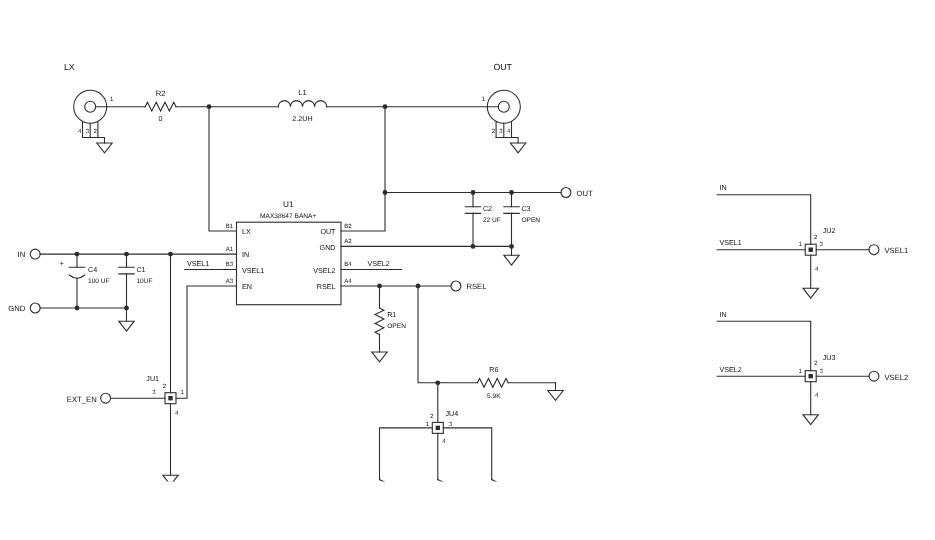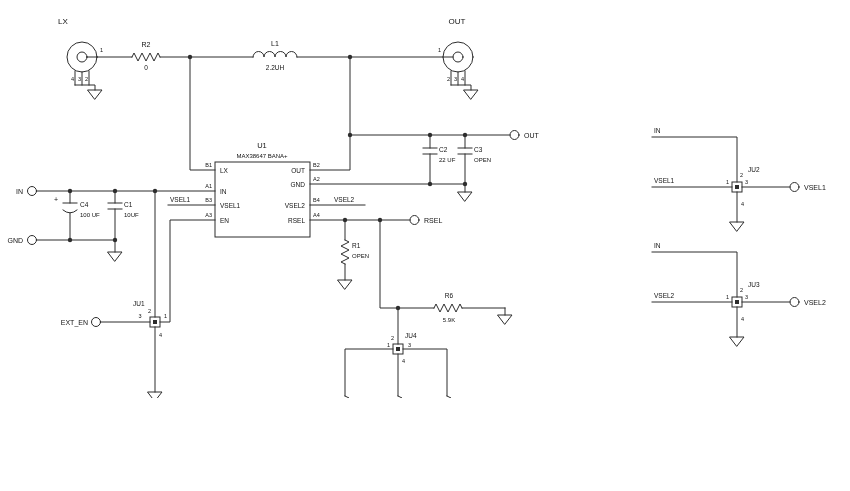--- a/index.html
+++ b/index.html
@@ -1,17 +1,17 @@
 <!DOCTYPE html>
 <html style="--wire: #2d2d2d; --text: #111111; --bg: #ffffff;"><head>
 <meta charset="utf-8">
 <style>
   :root { --wire:#2d2d2d; --text:#111111; --bg:#ffffff; }
   html,body { margin:0; padding:0; background:var(--bg); }
-  .stage { width:850px; height:398px; position:relative; background:var(--bg); overflow:hidden; }
+  .stage { width:850px; height:398px; position:relative; background:var(--bg); overflow:hidden;margin-top:40px; }
   svg { display:block; }
   .w { stroke:var(--wire); stroke-width:1; fill:none; stroke-linecap:square; }
   .dot { fill:var(--wire); stroke:none; }
   .pad { fill:var(--wire); stroke:none; }
   text { font-family:"Liberation Sans", sans-serif; fill:var(--text); }
   .f8{font-size:8px}.f75{font-size:7.5px}.f7{font-size:7px}.f65{font-size:6.5px}.f6{font-size:6px}.f55{font-size:5.5px}
   .mid{text-anchor:middle}.end{text-anchor:end}
 </style>
 </head>
 <body>

